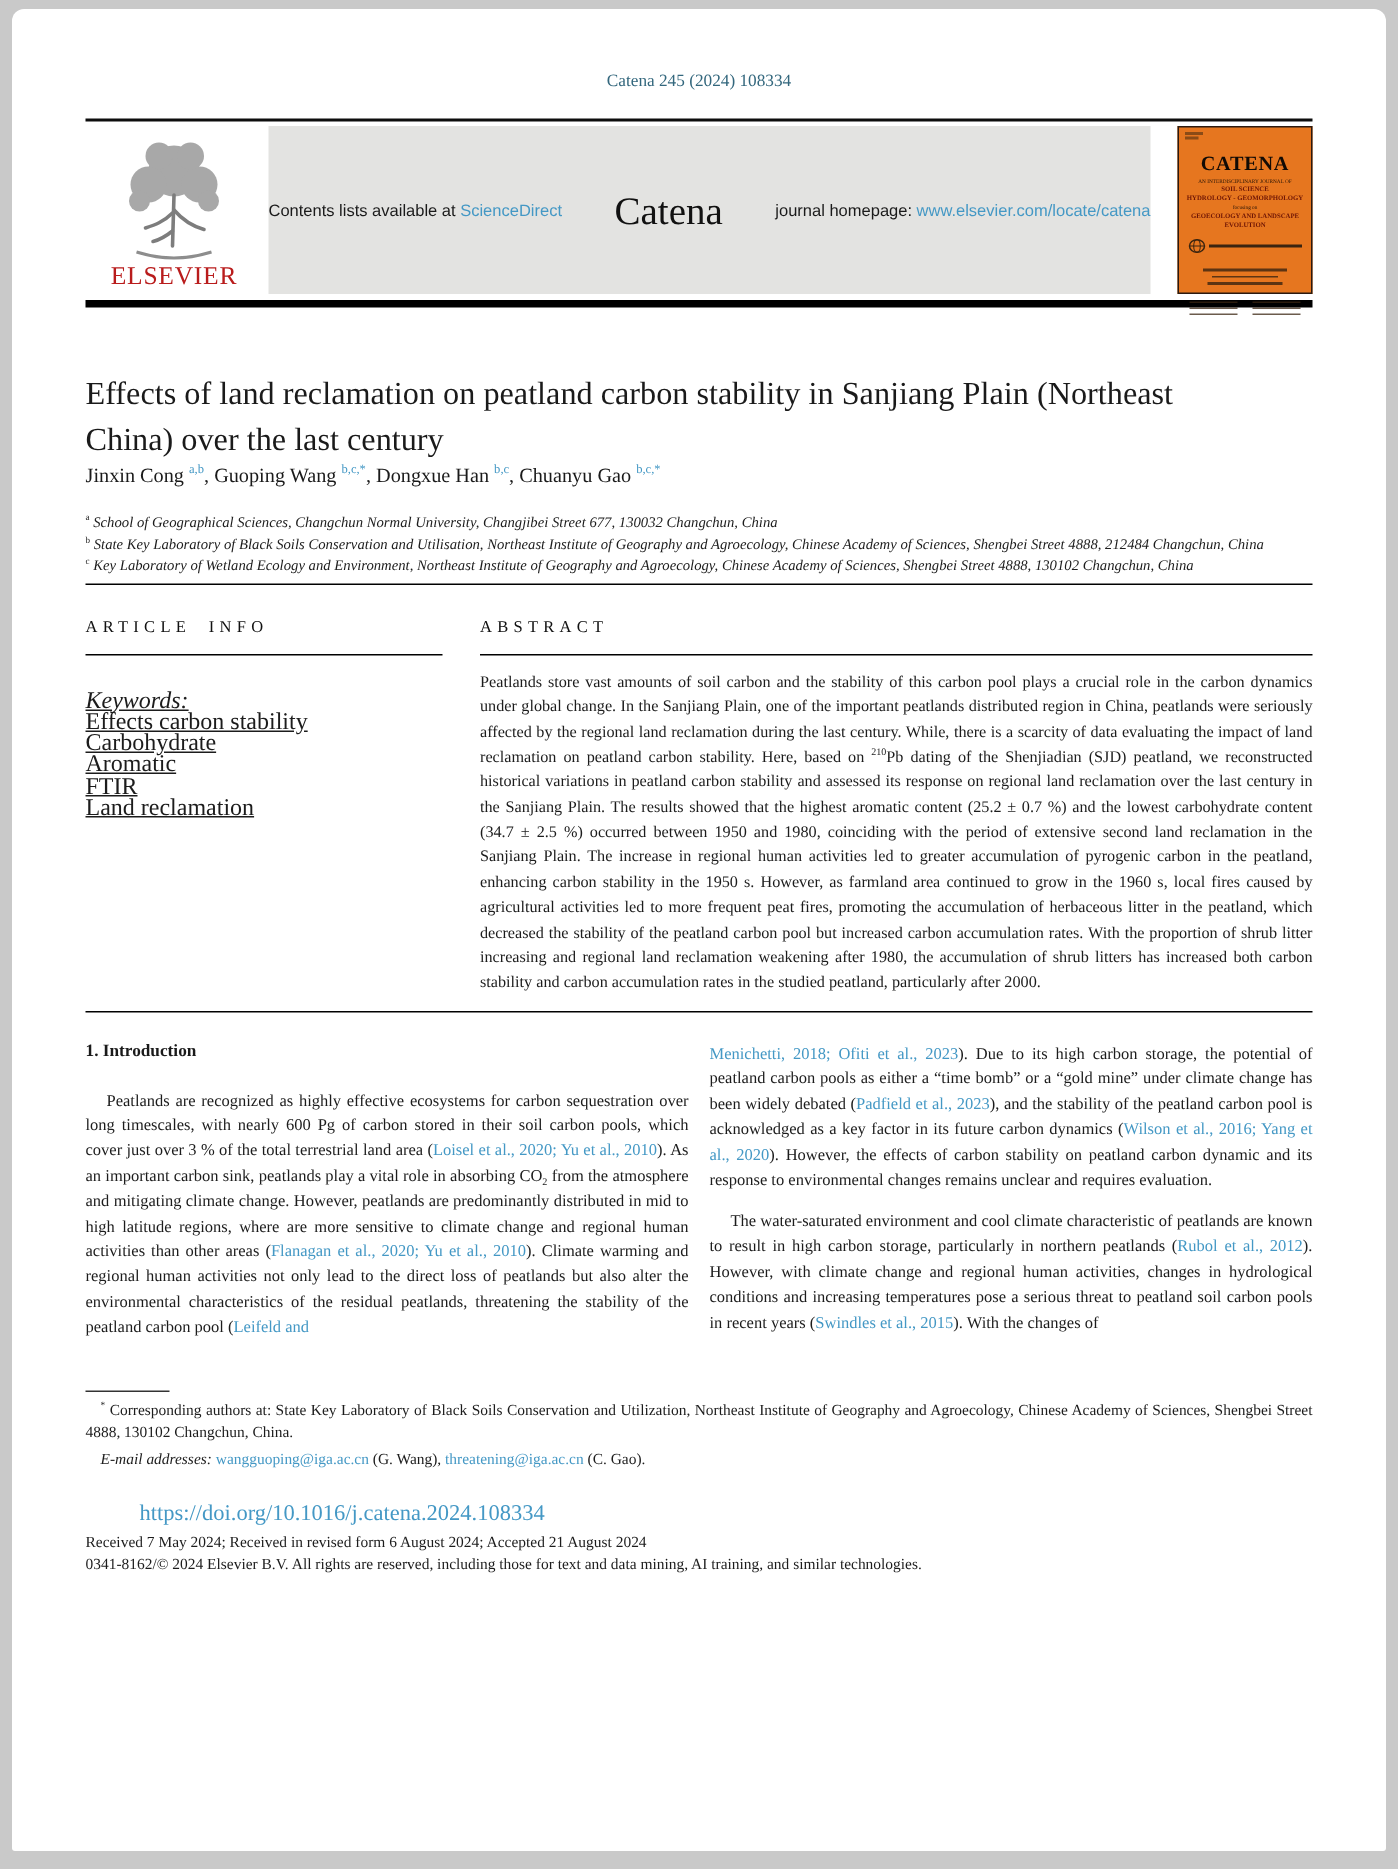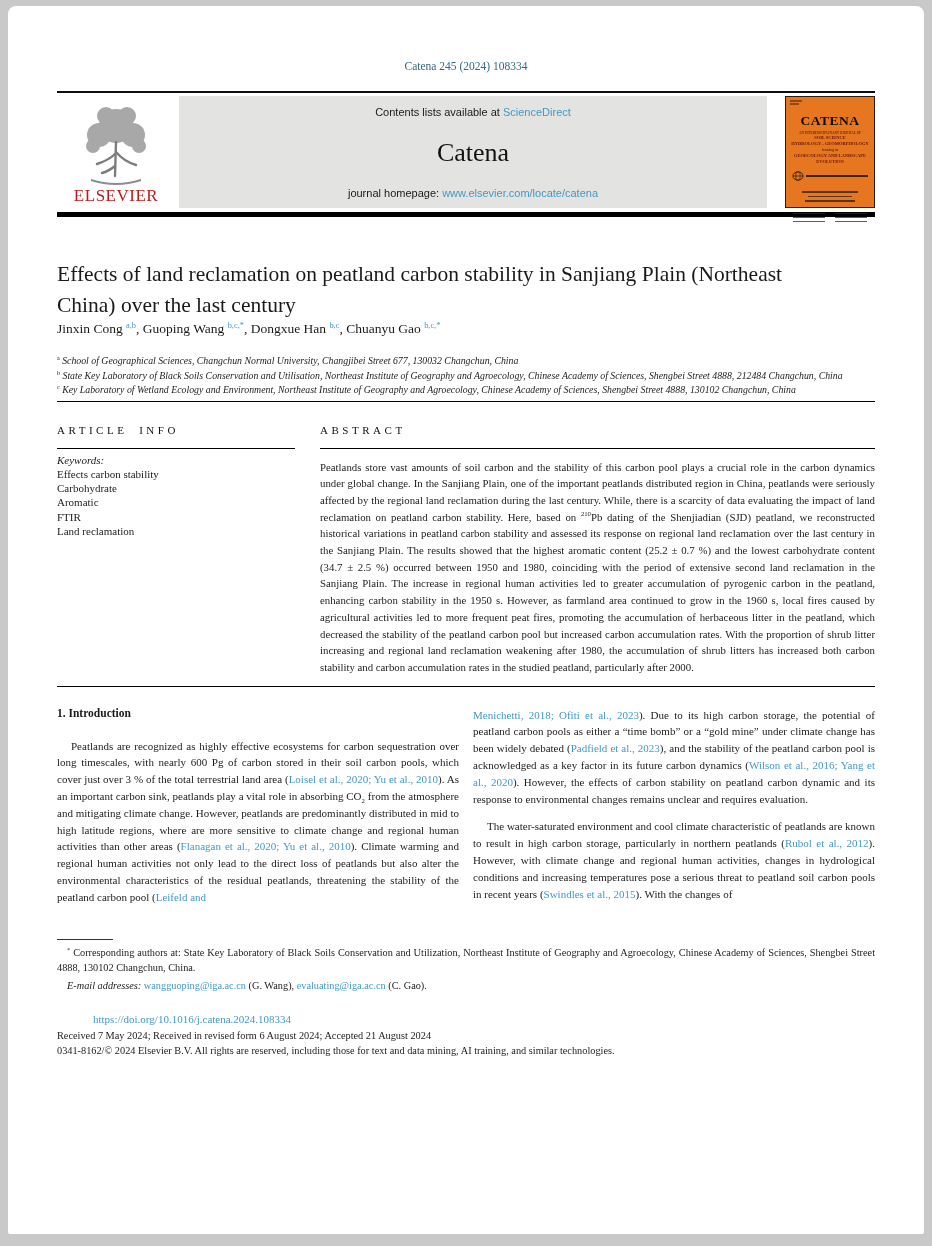--- a/index.html
+++ b/index.html
@@ -12,26 +12,26 @@
   }
   .page{
     position:absolute;left:8px;top:6px;right:8px;bottom:12px;
     background:#ffffff;
     border-radius:8px 8px 2px 2px;
     overflow:hidden;
   }
   .content{padding:0 49px;}
 
   
-  .citation{padding-top:54px;text-align:center;font-size:11.5px;color:#33677d;}
+  .citation{padding-top:42px;text-align:center;font-size:11.5px;color:#33677d;}
   .rule-thin{margin-top:19px;border-top:2px solid #0d0d0d;}
   .banner{display:flex;margin-top:3px;height:112px;align-items:stretch;}
   .logo-box{width:118px;display:flex;flex-direction:column;align-items:center;justify-content:flex-end;padding-bottom:2px;}
   .elsevier-word{font-size:17px;letter-spacing:0.5px;color:#b91c1c;margin-top:-2px;}
-  .center-box{flex:1;background:#e3e3e1;margin:0 18px 0 4px;display:flex;flex-direction:column;align-items:center;justify-content:space-between;padding:10px 0 9px 0;}
+  .center-box{flex:1;background:#e3e3e1;margin:0 18px 0 4px;display:flex;align-items:center;justify-content:space-between;padding:10px 0 9px 0;}
   .contents-line,.homepage-line{font-family:"Liberation Sans","DejaVu Sans",sans-serif;font-size:11px;color:#1a1a1a;}
   .journal-name{font-size:26px;color:#111;}
   .lnk{color:#4498c5;text-decoration:none;cursor:pointer;}
   .cover-box{width:90px;background:#e6761f;border:1px solid #2b1a10;box-sizing:border-box;padding:4px 3px;display:flex;flex-direction:column;align-items:center;position:relative;}
   .cover-tinybar{height:2px;background:#5b3413;opacity:.65;}
   .cover-corner{position:absolute;top:3px;left:4px;width:14px;}
   .cover-corner div{margin-bottom:1px;}
   .cover-title{font-size:13.5px;font-weight:bold;color:#120b05;letter-spacing:.5px;margin-top:12px;}
   .cover-sub0{font-size:3.5px;color:#2c1708;margin-top:2px;}
   .cover-red{font-size:4.5px;font-weight:bold;color:#6e1505;text-align:center;line-height:6px;}
@@ -51,21 +51,21 @@
   .affiliations{margin-top:17px;}
   .affil{font-size:9.8px;font-style:italic;line-height:14.5px;color:#1c1c1c;}
   .affil .sup{font-style:normal;}
   .rule-affil{margin-top:3px;border-top:1.2px solid #000;}
 
   
   .info-abstract{display:flex;gap:25px;padding-top:22px;border-bottom:1px solid #000;padding-bottom:10px;}
   .info-col{width:238px;flex:0 0 238px;}
   .abs-col{flex:1;}
   .sec-heading{font-size:11px;letter-spacing:.32em;word-spacing:.5em;color:#111;border-bottom:1px solid #000;padding-bottom:12px;}
-  .keywords{margin-top:4px;font-size:11px;line-height:14.3px;color:#1c1c1c;}
+  .keywords{margin-top:24px;font-size:16px;line-height:14.3px;color:#1c1c1c;text-decoration:underline;}
   .keywords-label{font-style:italic;}
   .abstract-body{margin-top:10px;font-size:10.8px;line-height:16.7px;text-align:justify;color:#1c1c1c;}
 
   
   .seg-sup{font-size:.62em;vertical-align:super;line-height:0;}
   .seg-sub{font-size:.62em;vertical-align:sub;line-height:0;}
   .seg-i{font-style:italic;}
   .seg-link{color:#4498c5;}
   .sup-blue{font-size:.62em;vertical-align:super;line-height:0;color:#4498c5;}
 
@@ -76,21 +76,21 @@
   .body-par{font-size:11px;line-height:16.8px;text-align:justify;color:#1c1c1c;margin-top:0;}
   .first-par{margin-top:19px;}
   .indent{text-indent:14px;}
   .par-gap{margin-top:0px;}
 
   
   .footnote-rule{margin-top:22px;width:56px;border-top:1px solid #333;}
   .correspond{margin-top:5px;font-size:10.3px;line-height:15.2px;text-align:justify;color:#1c1c1c;}
   .correspond .star-indent{display:inline-block;width:10px;}
   .email-line{margin-top:5px;font-size:10.3px;color:#1c1c1c;text-indent:10px;}
-  .doi-line{margin-top:22px;font-size:11px;padding-left:36px;}
+  .doi-line{margin-top:22px;font-size:15px;padding-left:36px;}
   .received{margin-top:5px;font-size:10.3px;color:#1c1c1c;}
   .copyright{margin-top:4px;font-size:10.3px;color:#1c1c1c;}
 </style>
 </head>
 <body>
 
 <div class="page">
   <div class="content">
 
     <div class="citation">Catena 245 (2024) 108334</div>
@@ -211,21 +211,21 @@
         <p class="body-par par-gap indent"><span>The water-saturated environment and cool climate characteristic of peatlands are known to result in high carbon storage, particularly in northern peatlands (</span><span class="seg-link">Rubol et al., 2012</span><span>). However, with climate change and regional human activities, changes in hydrological conditions and increasing temperatures pose a serious threat to peatland soil carbon pools in recent years (</span><span class="seg-link">Swindles et al., 2015</span><span>). With the changes of</span></p>
       </div>
     </div>
 
     <div class="footnote-rule"></div>
 
     <div class="correspond">
       <span class="star-indent"></span><span class="seg-sup">*</span> <span>Corresponding authors at: State Key Laboratory of Black Soils Conservation and Utilization, Northeast Institute of Geography and Agroecology, Chinese Academy of Sciences, Shengbei Street 4888, 130102 Changchun, China.</span>
     </div>
 
-    <div class="email-line"><span class="seg-i">E-mail addresses: </span><span class="seg-link">wangguoping@iga.ac.cn</span><span> (G. Wang), </span><span class="seg-link">evaluating@iga.ac.cn</span><span> (C. Gao).</span></div>
+    <div class="email-line"><span class="seg-i">E-mail addresses: </span><span class="seg-link">wangguoping@iga.ac.cn</span><span> (G. Wang), </span><span class="seg-link">threatening@iga.ac.cn</span><span> (C. Gao).</span></div>
 
     <div class="doi-line">
       <span class="lnk">https://doi.org/10.1016/j.catena.2024.108334</span>
     </div>
     <div class="received">Received 7 May 2024; Received in revised form 6 August 2024; Accepted 21 August 2024</div>
     <div class="copyright">0341-8162/© 2024 Elsevier B.V. All rights are reserved, including those for text and data mining, AI training, and similar technologies.</div>
 
   </div>
 </div>
 

